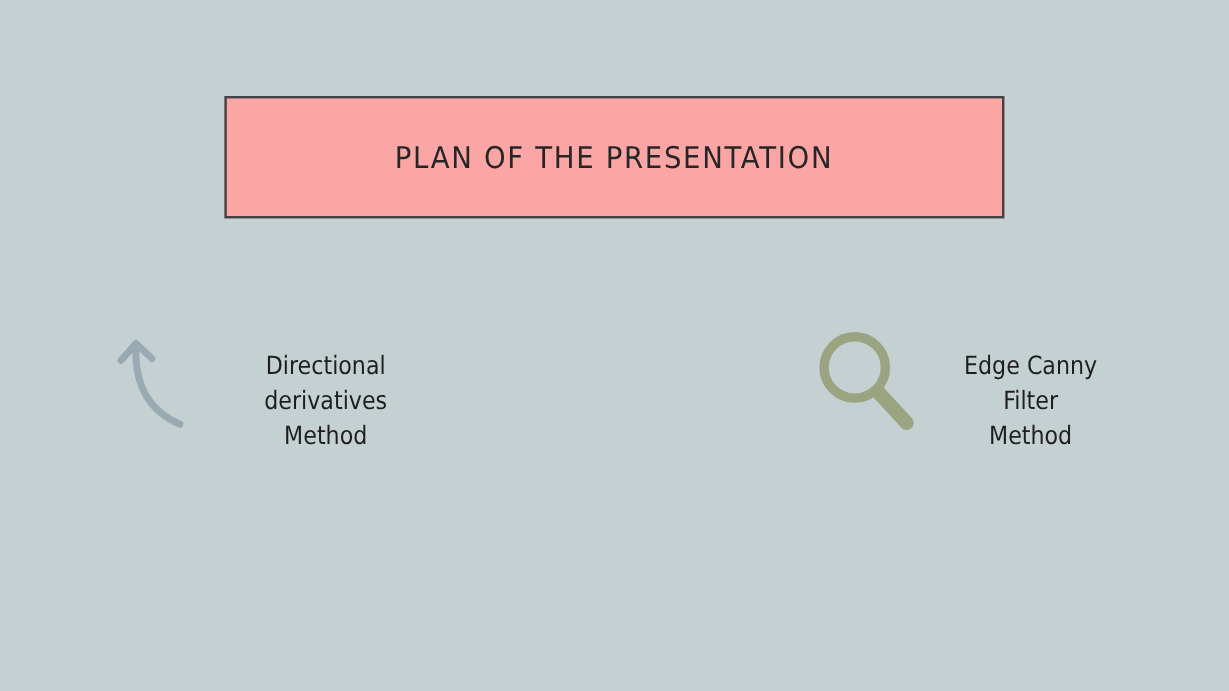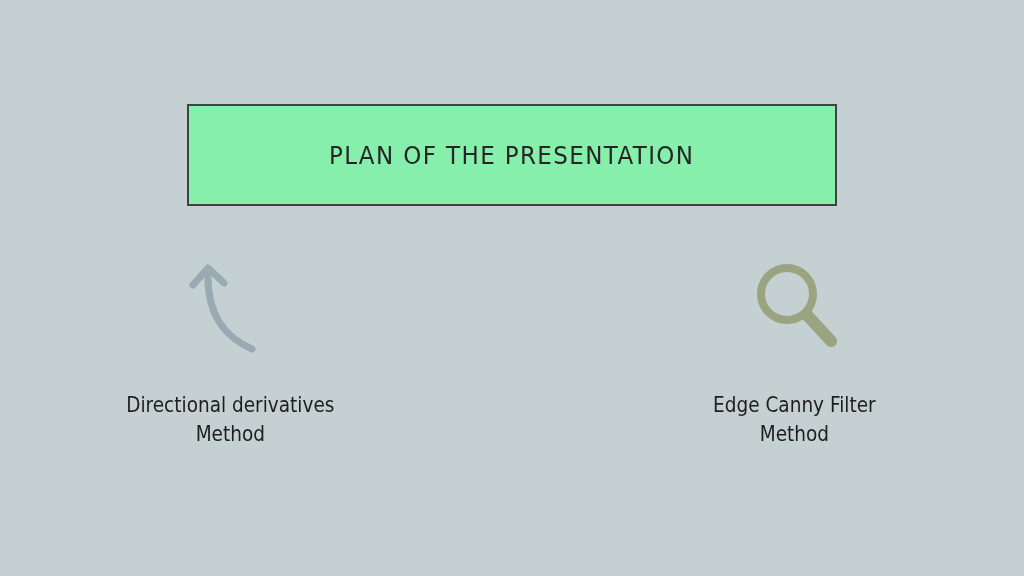--- a/index.html
+++ b/index.html
@@ -6,45 +6,45 @@
   body {
     width: 1024px; height: 576px; overflow: hidden;
     background: #c5d0d3;
     font-family: "DejaVu Sans", "Liberation Sans", sans-serif;
     position: relative;
   }
   .slide { position: absolute; inset: 0; }
   .title-box {
     position: absolute; left: 187px; top: 80px;
     width: 646px; height: 98px;
-    background: #86efac;
+    background: #fca5a5;
     border: 2px solid #404346;
-    display: flex; align-items: center; justify-content: center; margin-top: 24px;
+    display: flex; align-items: center; justify-content: center;
   }
   .title-text {
     font-size: 25px; letter-spacing: 1.5px; color: #262626;
     font-weight: normal;
     font-family: "DejaVu Sans", sans-serif;
     transform: scaleX(0.92);
   }
   .item {
     position: absolute; top: 255px; width: 280px;
-    display: flex; flex-direction: column; align-items: center;
+    display: flex; flex-direction: row; align-items: center;
   }
   .item svg { width: 100px; height: 100px; display: block; }
   .item-label {
     margin-top: 36px;
     font-size: 21px; line-height: 29px; color: #1e1e1e; text-align: center;
     font-family: "DejaVu Sans", sans-serif;
     transform: scaleX(0.88);
     white-space: pre-line;
   }
   #item-1 { left: 90px; }
   #item-2 { left: 372px; }
-  #item-3 { left: 654px; }
+  #item-3 { left: 670px; }
 </style>
 </head>
 <body>
 
 <div class="slide">
   <div class="title-box">
     <div class="title-text">PLAN OF THE PRESENTATION</div>
   </div>
 
   <div class="item" id="item-1">

